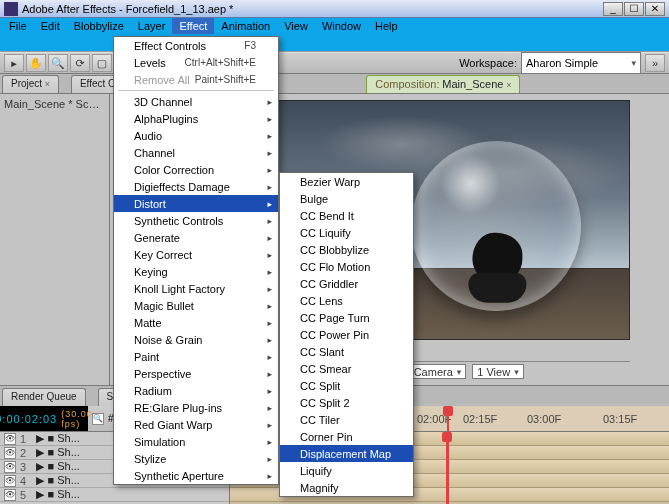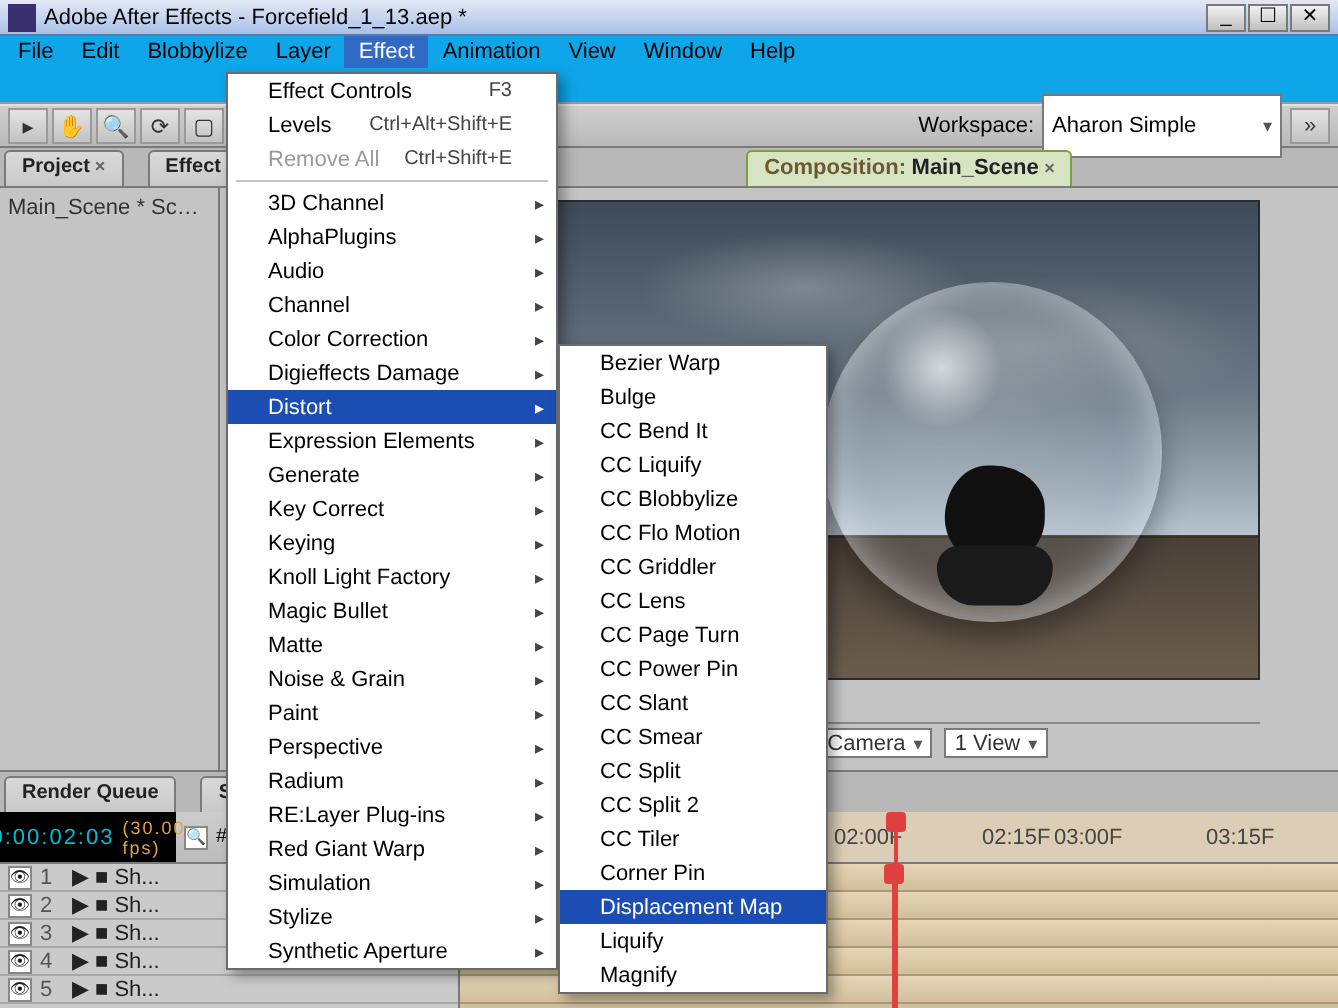--- a/index.html
+++ b/index.html
@@ -14,26 +14,26 @@
 
   
   .menubar { height: 34px; background: #0ea5e9; display: flex; align-items: flex-start; padding-left: 2px; border-bottom: 1px solid #9a9a9a; }
   .menubar .mi { padding: 2px 7px; cursor: default; }
   .menubar .mi.open { background: #316ac5; color: #fff; }
 
   
   .toolbar { height: 22px; background: linear-gradient(#cfcfcf,#b9b9b9); border-top:1px solid #e0e0e0; border-bottom: 1px solid #7a7a7a; display: flex; align-items: center; padding: 0 4px; gap: 2px; }
   .tbtn { width: 20px; height: 18px; border: 1px solid #9a9a9a; background: linear-gradient(#e4e4e4,#c2c2c2); display:flex;align-items:center;justify-content:center;font-size:11px;color:#333; }
   .workspace { margin-left: auto; display: flex; align-items: center; gap: 4px; }
-  .ws-sel { height: 32px; width: 120px; border: 1px solid #7a7a7a; background: #fff; display:flex;align-items:center;justify-content:space-between;padding:0 4px; font-size:10px;}
+  .ws-sel { height: 22px; width: 120px; border: 1px solid #7a7a7a; background: #fff; display:flex;align-items:center;justify-content:space-between;padding:0 4px; font-size:10px;}
   .chev { font-size:9px; color:#555; }
 
   
   .paneltabs { height: 20px; background: #b8b8b8; display: flex; align-items: flex-end; padding-left: 2px; border-bottom: 1px solid #7a7a7a; }
-  .ptab { height: 18px; padding: 2px 8px 0 8px; background: linear-gradient(#d9d9d9,#c9c9c9); border: 1px solid #7a7a7a; border-bottom: none; margin-right: 12px; font-size: 10px; color: #222; border-radius: 3px 3px 0 0; font-weight: bold; }
+  .ptab { height: 18px; padding: 2px 8px 0 8px; background: linear-gradient(#d9d9d9,#c9c9c9); border: 1px solid #7a7a7a; border-bottom: none; margin-right: 12px; font-size: 10px; color: #222; border-radius: 3px 3px 0 0; }
   .ptab.x::after { content: " ×"; font-size: 9px; color: #666; }
   .ptab.comp { margin-left: 200px; background:#d6e4c4; border-color:#7ea03a; }
   .ptab .pre { color: #6b5b2f; }
 
   
   .main { position: relative; display: flex; height: 292px; background: #c4c4c4; border-bottom: 1px solid #7a7a7a; }
   .proj-panel { width: 110px; background: #c4c4c4; border-right: 1px solid #7a7a7a; padding: 4px; font-size: 10px; color: #333; }
   .proj-panel .line { white-space: nowrap; overflow: hidden; text-overflow: ellipsis; }
 
   
@@ -212,21 +212,21 @@
       <span class="eye">🔍</span>
       <span style="font-size:10px;">#</span>
       <span style="font-size:10px;">Layer...</span>
     </div>
     <div class="tl-head-right">
       <div class="ruler" id="ruler">
           <span style="left: 0px;">:00F</span>
           <span style="left: 62px;">01:00F</span>
           <span style="left: 124px;">01:15F</span>
           <span style="left: 186px;">02:00F</span>
-          <span style="left: 260px;">02:15F</span>
+          <span style="left: 232px;">02:15F</span>
           <span style="left: 296px;">03:00F</span>
           <span style="left: 372px;">03:15F</span>
         </div>
       <div class="cti"></div>
     </div>
   </div>
   <div class="tl-body">
     <div class="tl-left" id="tl-left">
         <div class="lrow">
           <span class="eye">👁</span>
@@ -276,41 +276,41 @@
         <div class="kf" style="top: 73px; left: 214px;"></div>
         <div class="track" style="top: 84px;"></div>
       </div>
   </div>
 
 </div>
 
 <div class="menu" id="effect-menu">
     <div class="mrow">Effect Controls<span class="acc">F3</span></div>
     <div class="mrow">Levels<span class="acc">Ctrl+Alt+Shift+E</span></div>
-    <div class="mrow dis">Remove All<span class="acc">Ctrl+Shift+E</span></div>
+    <div class="mrow dis">Remove All<span class="acc">Paint+Shift+E</span></div>
     <div class="sep"></div>
     <div class="mrow sub">3D Channel</div>
     <div class="mrow sub">AlphaPlugins</div>
     <div class="mrow sub">Audio</div>
     <div class="mrow sub">Channel</div>
     <div class="mrow sub">Color Correction</div>
     <div class="mrow sub">Digieffects Damage</div>
     <div class="mrow sub sel">Distort</div>
-    <div class="mrow sub">Expression Elements</div>
+    <div class="mrow sub">Synthetic Controls</div>
     <div class="mrow sub">Generate</div>
     <div class="mrow sub">Key Correct</div>
     <div class="mrow sub">Keying</div>
     <div class="mrow sub">Knoll Light Factory</div>
     <div class="mrow sub">Magic Bullet</div>
     <div class="mrow sub">Matte</div>
     <div class="mrow sub">Noise &amp; Grain</div>
     <div class="mrow sub">Paint</div>
     <div class="mrow sub">Perspective</div>
     <div class="mrow sub">Radium</div>
-    <div class="mrow sub">RE:Layer Plug-ins</div>
+    <div class="mrow sub">RE:Glare Plug-ins</div>
     <div class="mrow sub">Red Giant Warp</div>
     <div class="mrow sub">Simulation</div>
     <div class="mrow sub">Stylize</div>
     <div class="mrow sub">Synthetic Aperture</div>
   </div>
 
 <div class="menu" id="distort-menu">
     <div class="mrow">Bezier Warp</div>
     <div class="mrow">Bulge</div>
     <div class="mrow">CC Bend It</div>

